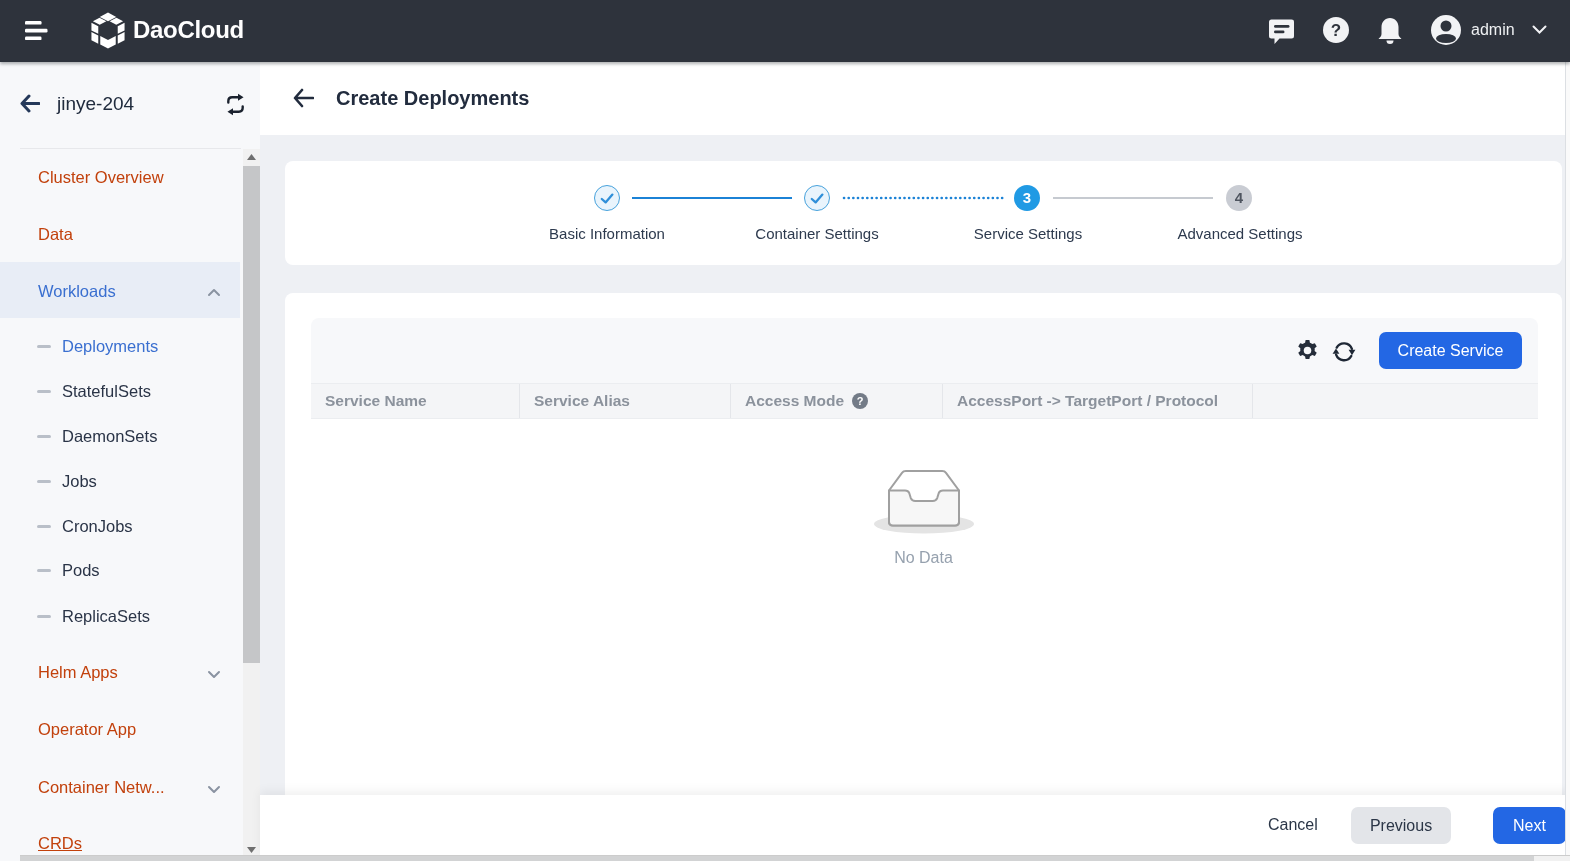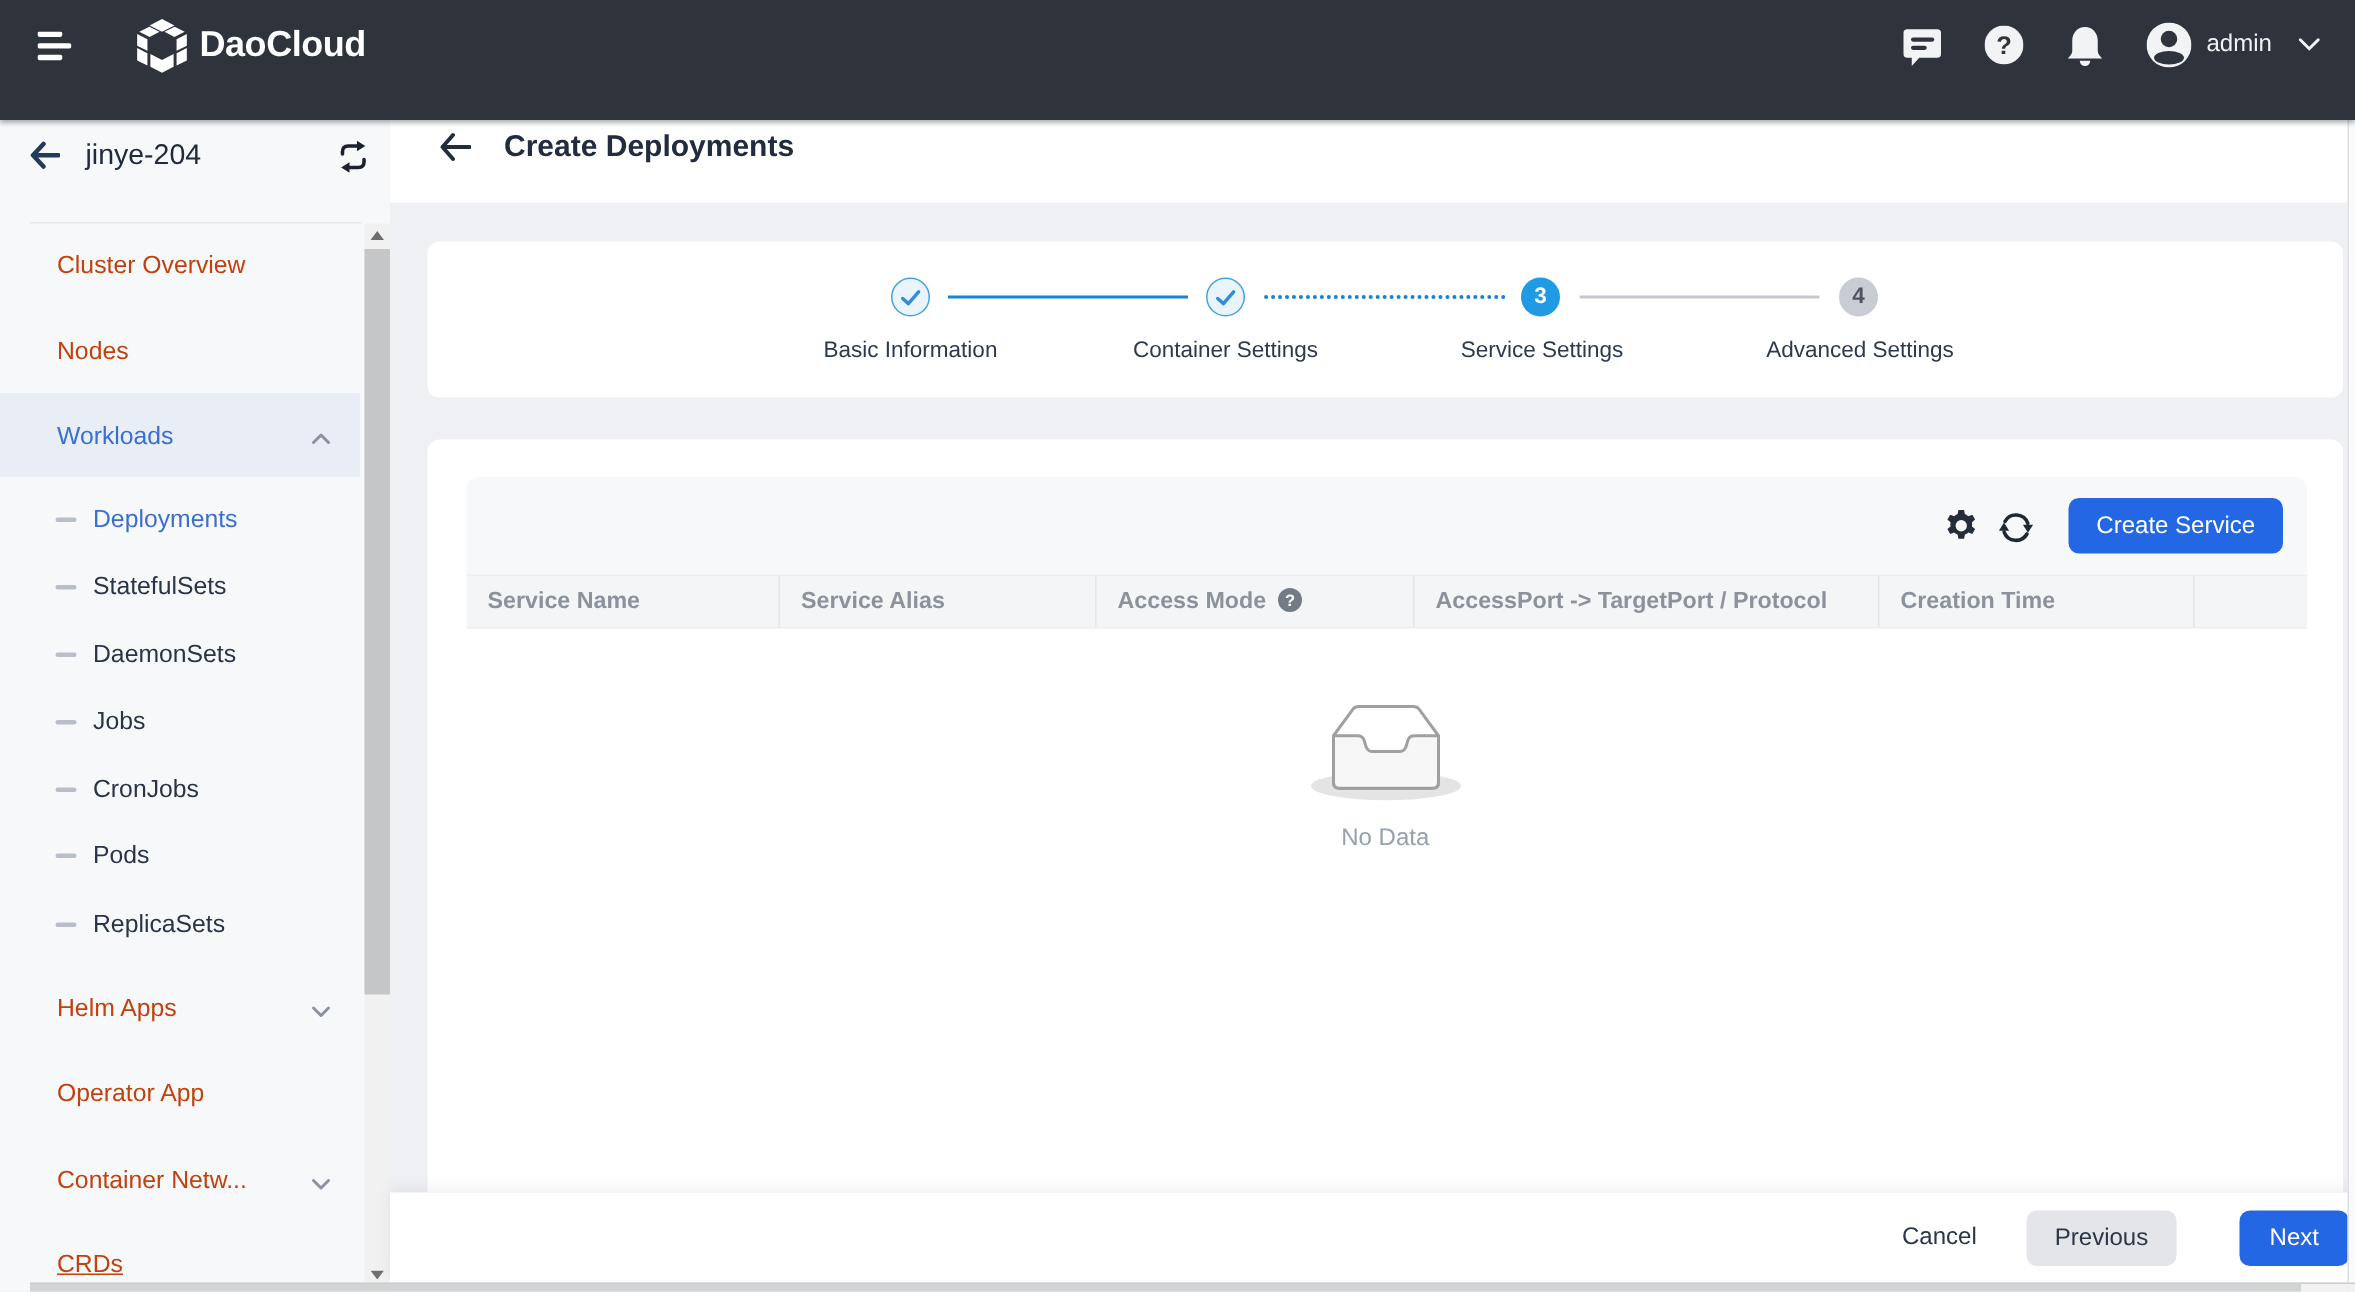--- a/index.html
+++ b/index.html
@@ -1,19 +1,19 @@
 <!DOCTYPE html>
 <html><head>
 <meta charset="utf-8">
 <style>
 * { margin:0; padding:0; box-sizing:border-box; }
 html,body { width:1570px; height:861px; overflow:hidden; font-family:"Liberation Sans", sans-serif; background:#eef0f4; }
 .abs { position:absolute; }
 
-#navbar { position:absolute; left:0; top:0; width:1570px; height:80px; background:#2e333c; z-index:50; box-shadow:0 2px 3px rgba(30,33,40,0.35); }
+#navbar { position:absolute; left:0; top:0; width:1570px; height:62px; background:#2e333c; z-index:50; box-shadow:0 2px 3px rgba(30,33,40,0.35); }
 #hamburger { position:absolute; left:25px; top:21px; width:23px; height:20px; }
 #logo { position:absolute; left:90px; top:12px; }
 #logotext { position:absolute; left:133px; top:16px; color:#fefefe; font-size:24px; font-weight:bold; letter-spacing:-0.3px; }
 .navicon { position:absolute; top:17px; }
 #admintext { position:absolute; left:1471px; top:21px; color:#eff1f3; font-size:16px; }
 
 #sidebar { position:absolute; left:0; top:62px; width:260px; height:799px; background:#f7f8fa; z-index:10; }
 #sb-title { position:absolute; left:57px; top:31px; font-size:19px; font-weight:500; color:#202b3d; }
 #sb-divider { position:absolute; left:20px; top:86px; width:221px; height:1px; background:#e7e8eb; }
 .mi { position:absolute; left:38px; font-size:16.5px; font-weight:500; color:#c2410c; }
@@ -110,21 +110,21 @@
   <svg class="abs" style="left:224px; top:31px;" width="23" height="23" viewBox="0 0 24 24">
     <path d="M4.5 10 L4.5 8.5 C4.5 5.5 6.5 4.5 8.5 4.5 L17 4.5" stroke="#1b222e" stroke-width="2.5" fill="none" stroke-linecap="round"></path>
     <path d="M14.6 0.8 L20.4 4.5 L14.6 8.2 Z" fill="#1b222e"></path>
     <path d="M19.5 14 L19.5 15.5 C19.5 18.5 17.5 19.5 15.5 19.5 L7 19.5" stroke="#1b222e" stroke-width="2.5" fill="none" stroke-linecap="round"></path>
     <path d="M9.4 15.8 L3.6 19.5 L9.4 23.2 Z" fill="#1b222e"></path>
   </svg>
   <div id="sb-divider"></div>
 
   <div id="wl-hl"></div>
   <div class="mi" style="top:106px;">Cluster Overview</div>
-  <div class="mi" style="top:163px;">Nodes</div>
+  <div class="mi" style="top:163px;">Data</div>
   <div class="mi blue" style="top:220px;">Workloads</div>
   <svg class="chev" style="top:224px;" viewBox="0 0 14 14">
       <path d="M2 9 L7 4 L12 9" stroke="#8a93a1" stroke-width="2" fill="none" stroke-linecap="round" stroke-linejoin="round"></path>
     </svg>
 
   <div class="dash" style="top:283px;"></div>
   <div class="mi-sub blue" style="top:275px;">Deployments</div>
   <div class="dash" style="top:328px;"></div>
   <div class="mi-sub" style="top:320px;">StatefulSets</div>
   <div class="dash" style="top:373px;"></div>
@@ -207,21 +207,20 @@
   <div id="thead">
     <div class="th" style="left:0px; width:209px;">Service Name</div>
     <div class="th" style="left:209px; width:211px;">Service Alias</div>
     <div class="th" style="left:420px; width:212px;">Access Mode
       <svg style="display:inline-block; vertical-align:-3px; margin-left:4px;" width="16" height="16" viewBox="0 0 16 16">
           <circle cx="8" cy="8" r="8" fill="#737b87"></circle>
           <text x="8" y="12" font-size="11" font-weight="bold" fill="#fff" text-anchor="middle" font-family="Liberation Sans">?</text>
         </svg>
     </div>
     <div class="th" style="left:632px; width:310px;">AccessPort -&gt; TargetPort / Protocol</div>
-    <div class="th" style="left:942px; width:210px;">Creation Time</div>
     <div class="th th-last" style="left:1152px; width:75px;"></div>
   </div>
   <div id="empty">
     <svg width="104" height="86" viewBox="0 0 104 86">
       <ellipse cx="52" cy="71" rx="50" ry="9.5" fill="#e4e4e4"></ellipse>
       <path d="M17 37.5 L30 19.8 Q31.3 18 33.8 18 L70.2 18 Q72.7 18 74 19.8 L87 37.5 L87 68.5 Q87 72.5 83 72.5 L21 72.5 Q17 72.5 17 68.5 Z" fill="#ffffff" stroke="#a0a0a0" stroke-width="2" stroke-linejoin="round"></path>
       <path d="M17 37.5 L33 37.5 Q36.2 37.5 37.3 40.2 L38.7 44.8 Q40 48 43.2 48 L60.8 48 Q64 48 65.3 44.8 L66.7 40.2 Q67.8 37.5 71 37.5 L87 37.5 L87 68.5 Q87 72.5 83 72.5 L21 72.5 Q17 72.5 17 68.5 Z" fill="#f7f7f7" stroke="#a0a0a0" stroke-width="2" stroke-linejoin="round"></path>
     </svg>
     <div id="nodata">No Data</div>
   </div>

